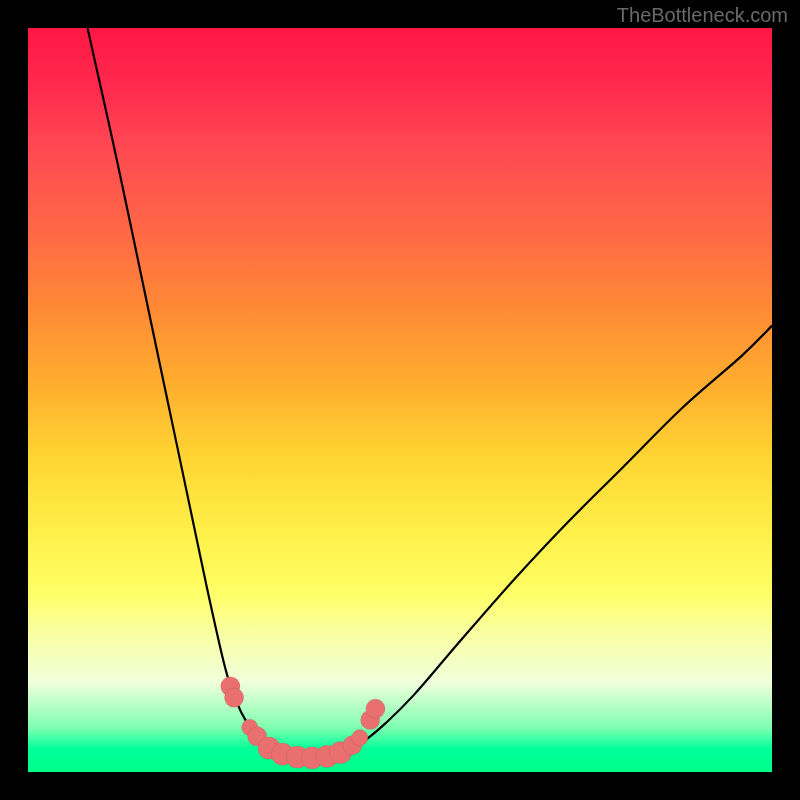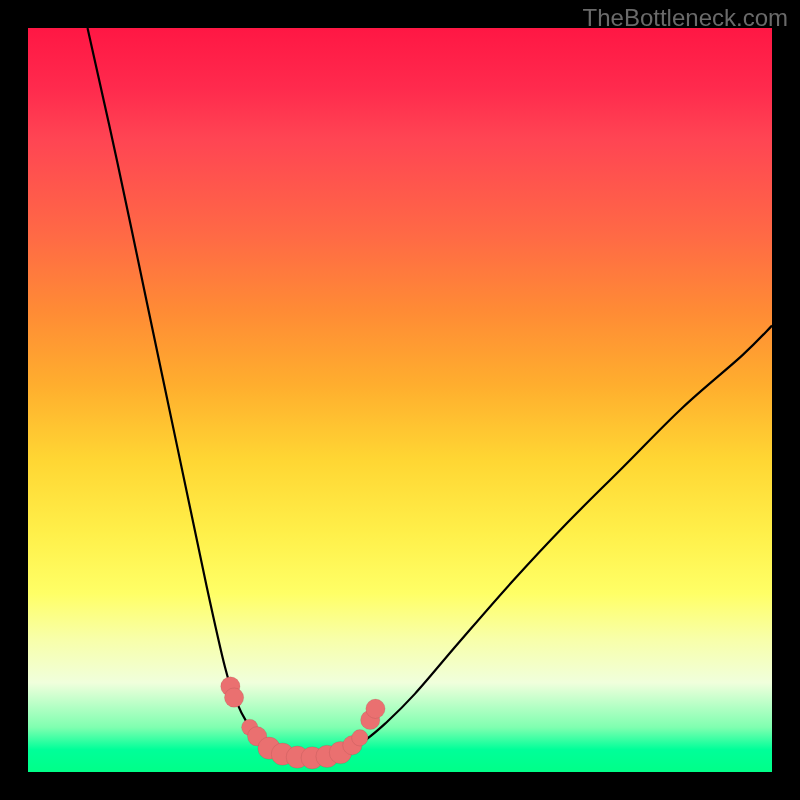--- a/index.html
+++ b/index.html
@@ -9,21 +9,21 @@
     background: #000;
     position: relative;
     overflow: hidden;
     font-family: Arial, sans-serif;
   }
   .watermark {
     position: absolute;
     top: 4px;
     right: 12px;
     color: #6a6a6a;
-    font-size: 24px;
+    font-size: 20px;
     z-index: 10;
     font-weight: 500;
   }
   .plot-area {
     position: absolute;
     top: 28px;
     left: 28px;
     width: 744px;
     height: 744px;
     overflow: hidden;

